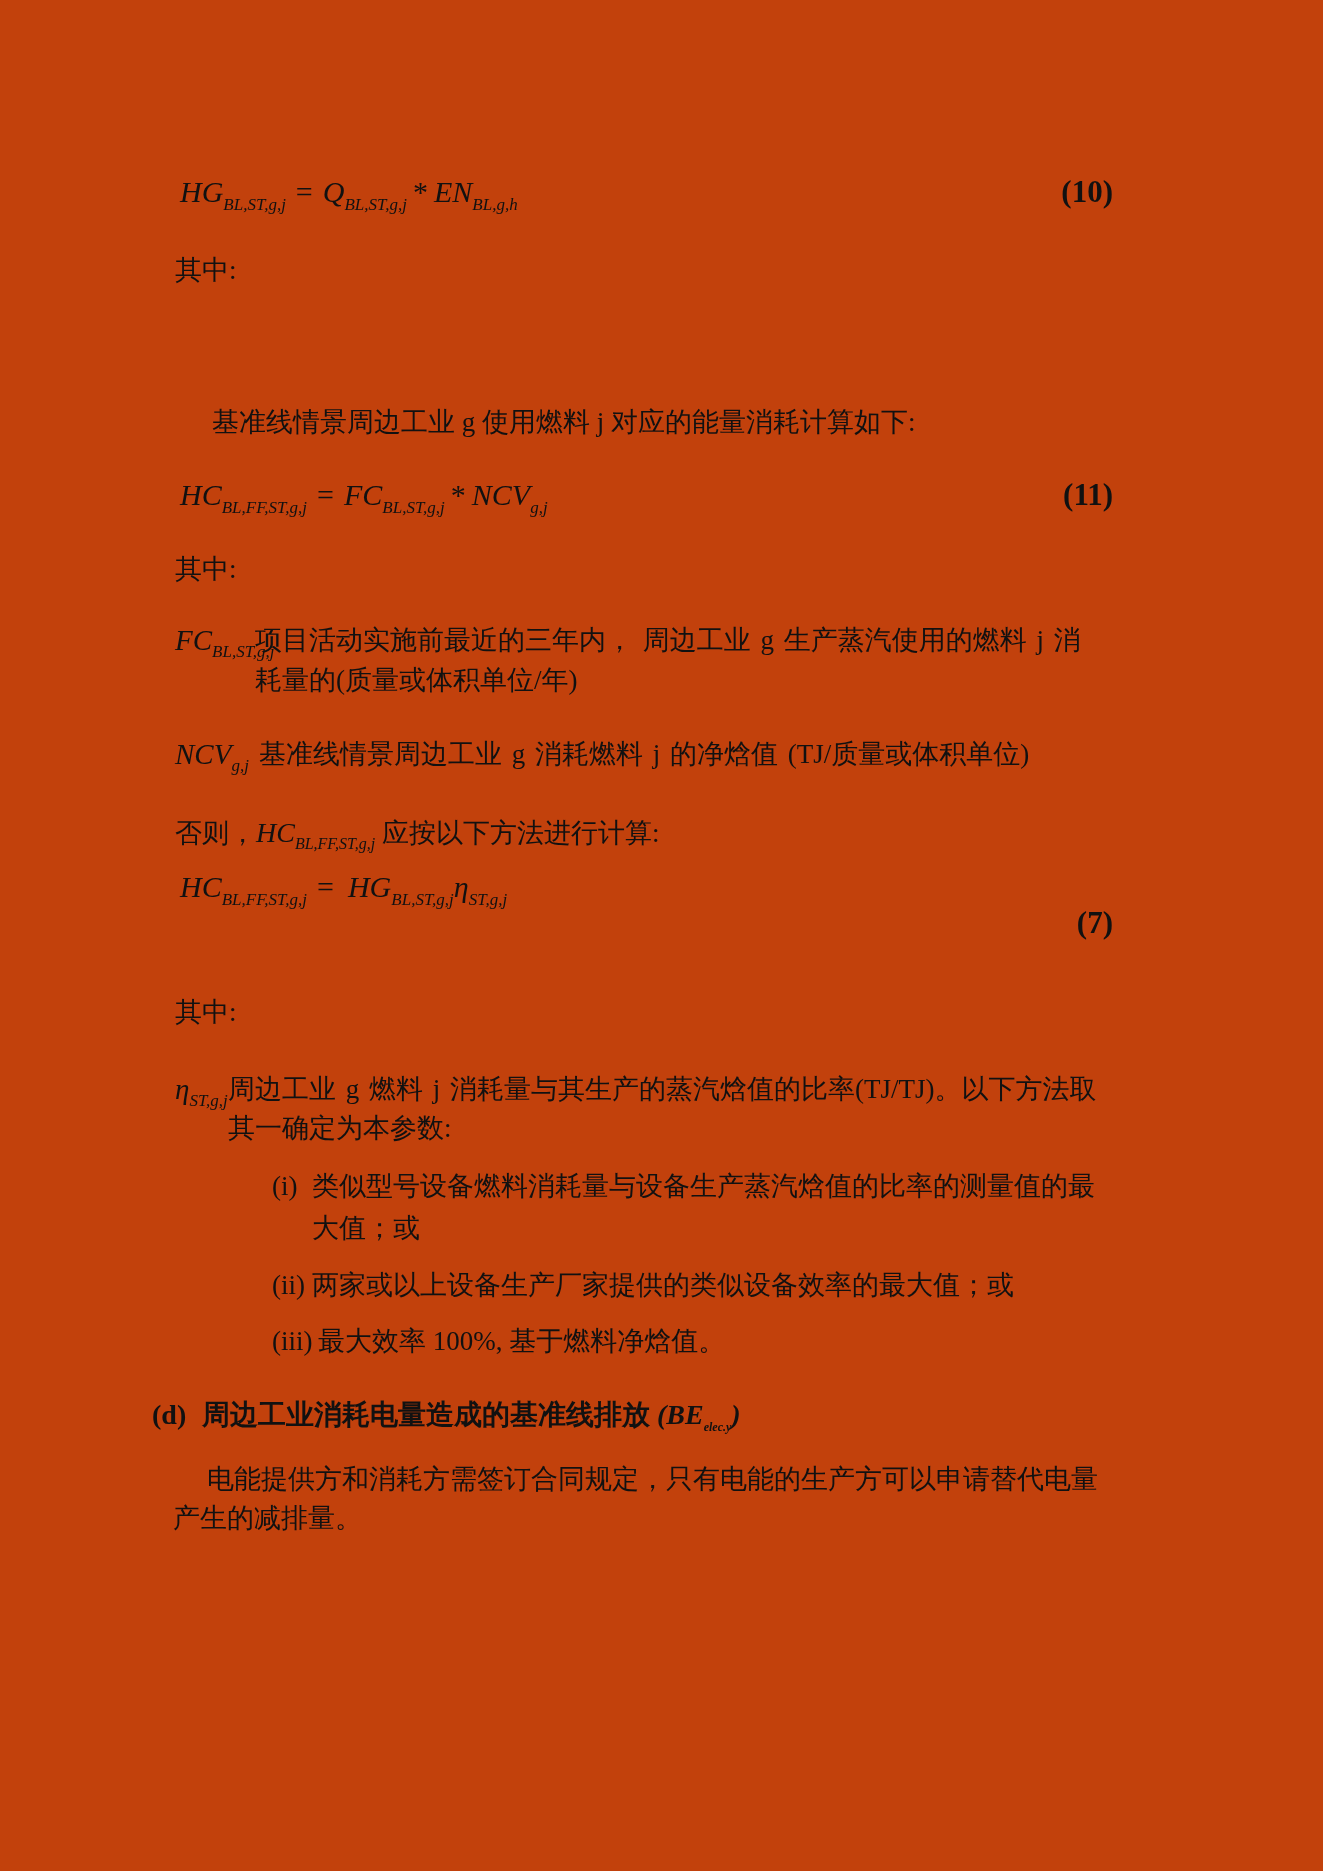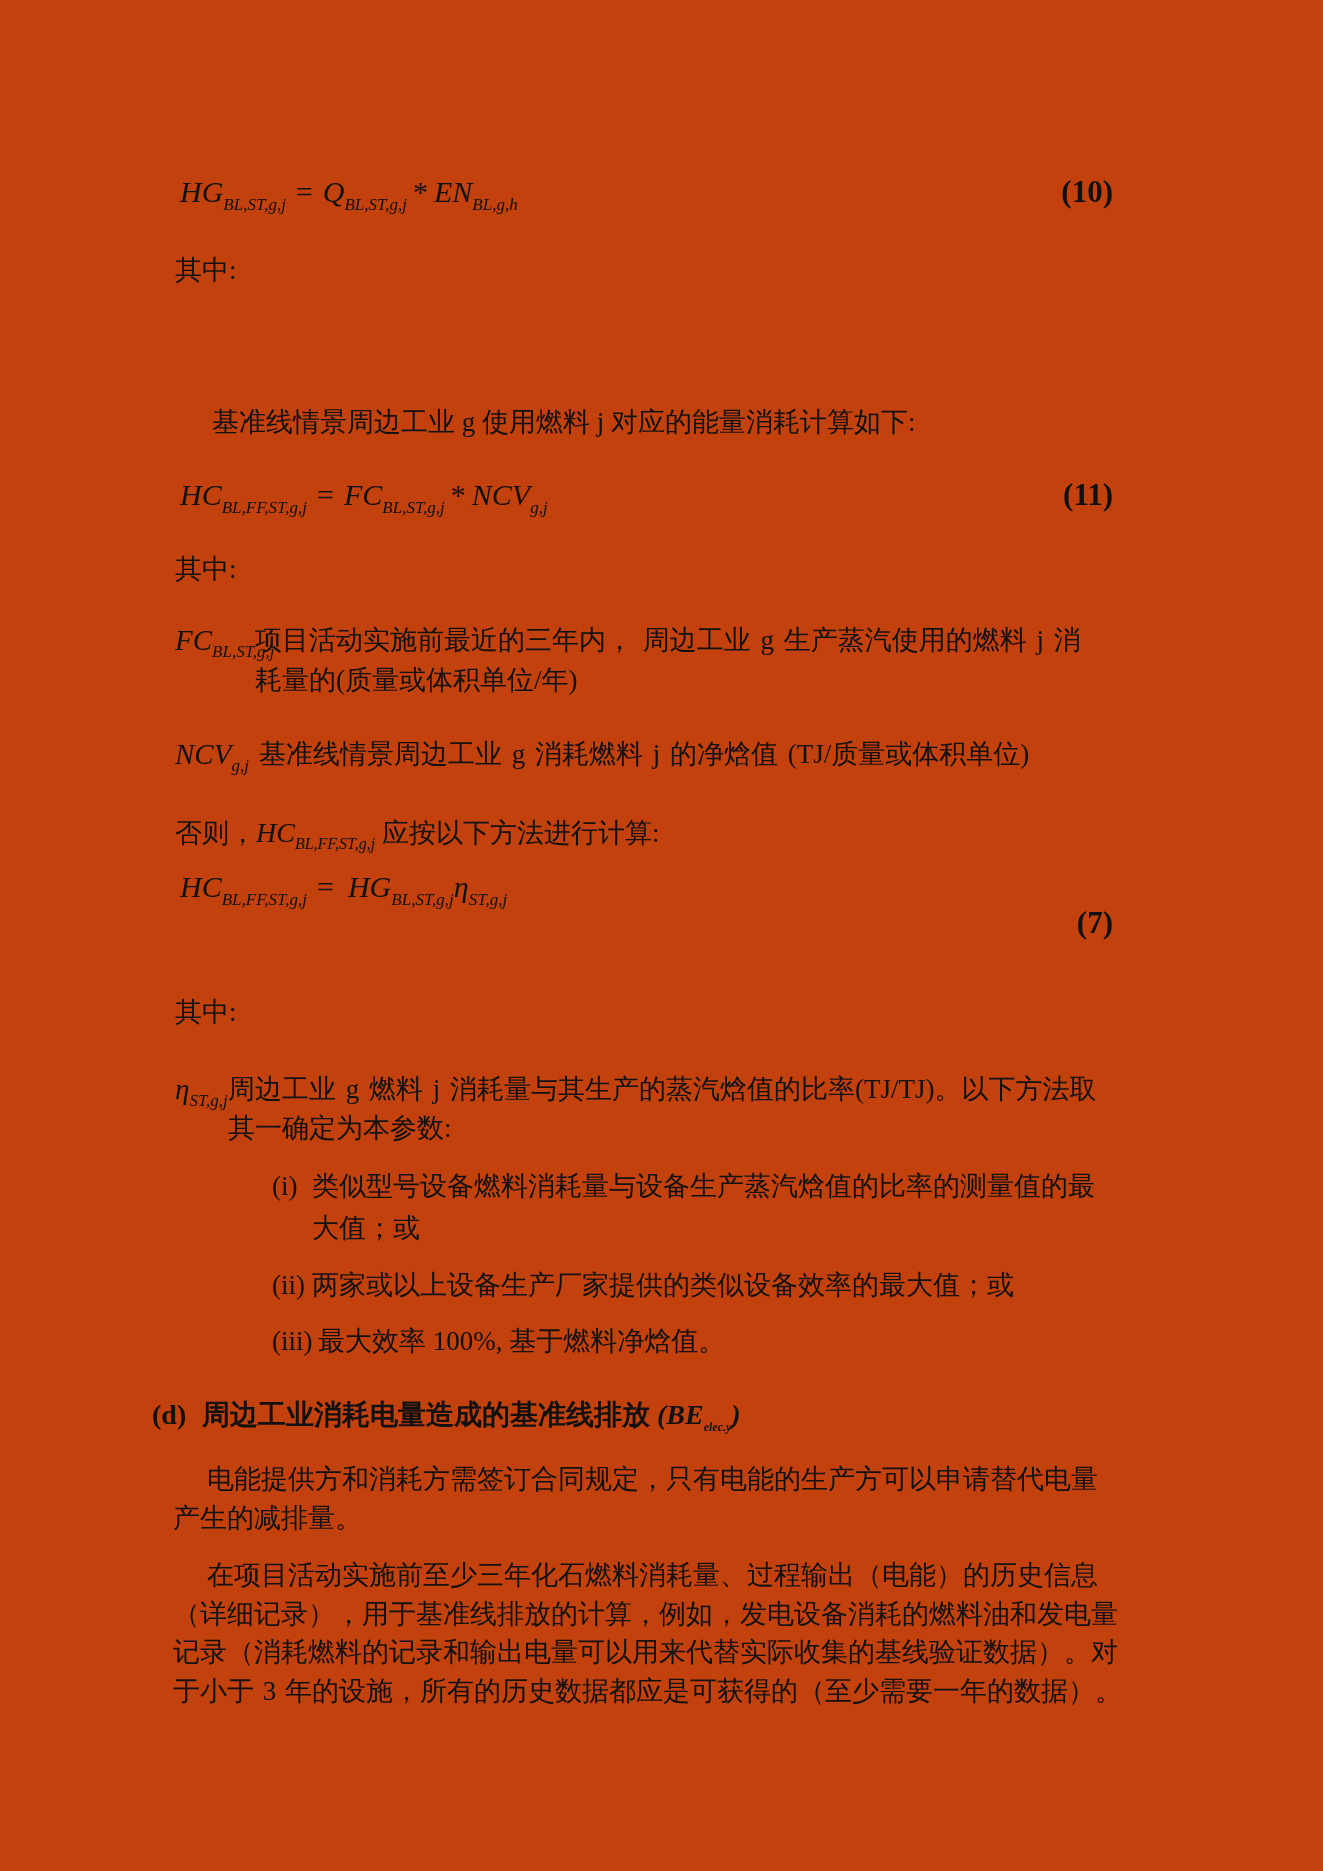--- a/index.html
+++ b/index.html
@@ -121,20 +121,16 @@
       <span class="opt-text">最大效率 100%, 基于燃料净焓值。</span>
     </div>
 
     <div class="sec-d" style="top:1395px">
       <span class="marker">(d)</span><span>周边工业消耗电量造成的基准线排放 </span><span class="ivar">(BE</span><sub>elec.y</sub><span class="ivar">)</span>
     </div>
 
     <div class="para" style="top:1460px">电能提供方和消耗方需签订合同规定，只有电能的生产方可以申请替代电量
 产生的减排量。</div>
 
-    <div class="para" style="top:1556px">在项目活动实施前至少三年化石燃料消耗量、过程输出（电能）的历史信息
-（详细记录），用于基准线排放的计算，例如，发电设备消耗的燃料油和发电量
-记录（消耗燃料的记录和输出电量可以用来代替实际收集的基线验证数据）。对
-于小于 3 年的设施，所有的历史数据都应是可获得的（至少需要一年的数据）。</div>
 
   </div>
 
 </div>
 
 </body></html>

